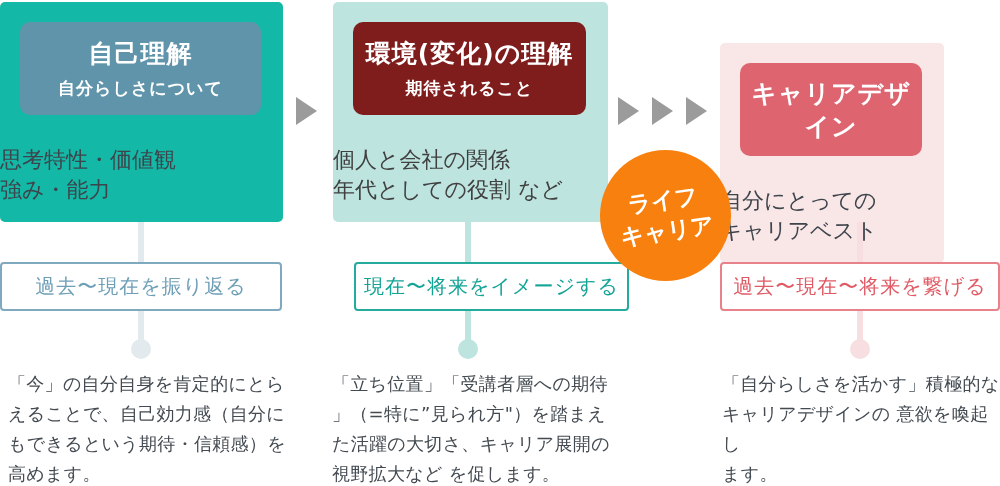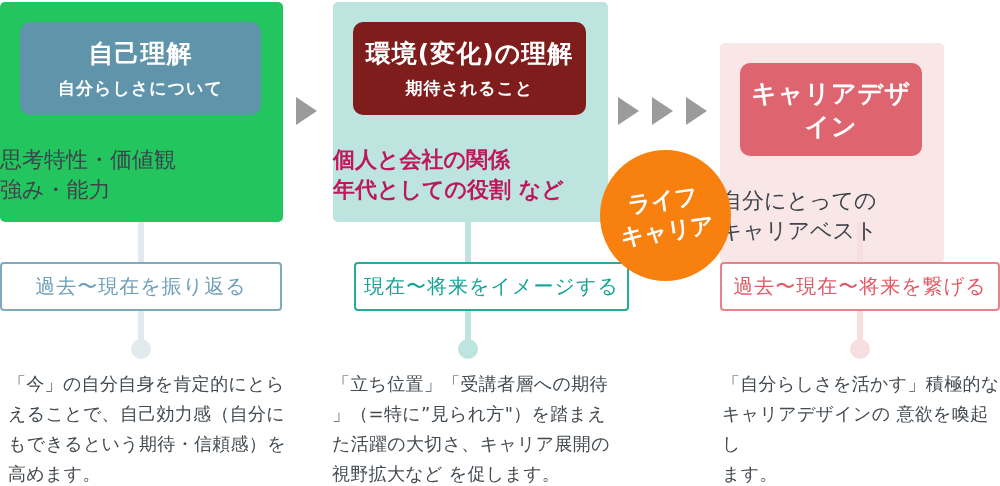--- a/index.html
+++ b/index.html
@@ -64,35 +64,35 @@
   .badge-label{
     font-size:23px;font-weight:bold;line-height:31px;text-align:center;
     white-space:pre-line;transform:rotate(-8deg);
   }
 </style>
 </head>
 <body>
 
 <div class="stage" style="background-color: rgb(255, 255, 255);">
 
-  <div class="panel" id="panel-0" style="background-color: #22c55e;">
+  <div class="panel" id="panel-0" style="background-color: #14b8a6;">
     <div class="header-box" style="background-color: rgb(96, 148, 170); color: rgb(255, 255, 255);">
       <div class="header-title">自己理解</div>
       <div class="header-subtitle">自分らしさについて</div>
     </div>
     <div class="panel-content" style="color: rgb(61, 68, 75);">思考特性・価値観
 強み・能力</div>
   </div>
 
   <div class="panel" id="panel-1" style="background-color: rgb(189, 228, 222);">
     <div class="header-box" style="background-color: #7f1d1d; color: rgb(255, 255, 255);">
       <div class="header-title">環境(変化)の理解</div>
       <div class="header-subtitle">期待されること</div>
     </div>
-    <div class="panel-content" style="color: #be185d; font-weight: bold;">個人と会社の関係
+    <div class="panel-content" style="color: #404040;">個人と会社の関係
 年代としての役割 など</div>
   </div>
 
   <div class="panel" id="panel-2" style="background-color: rgb(249, 230, 231);">
     <div class="header-box" style="background-color: rgb(222, 101, 112); color: rgb(255, 255, 255);">
       <div class="header-title">キャリアデザイン</div>
     </div>
     <div class="panel-content" style="color: rgb(61, 68, 75);">自分にとっての
 キャリアベスト</div>
   </div>

